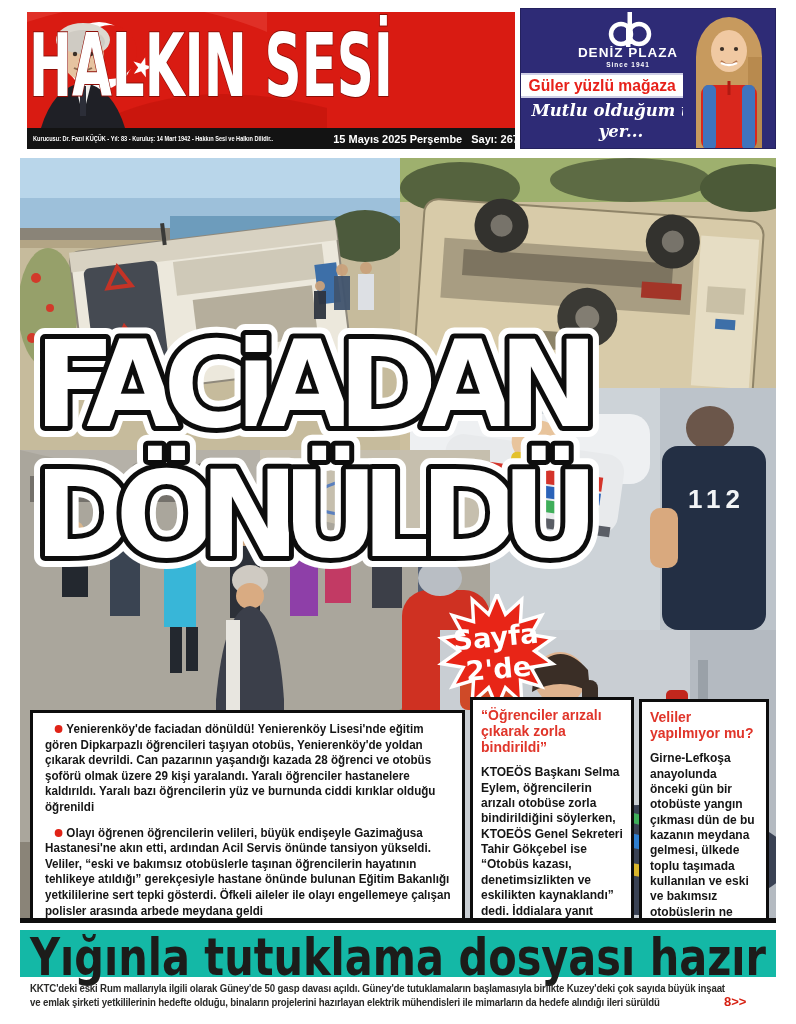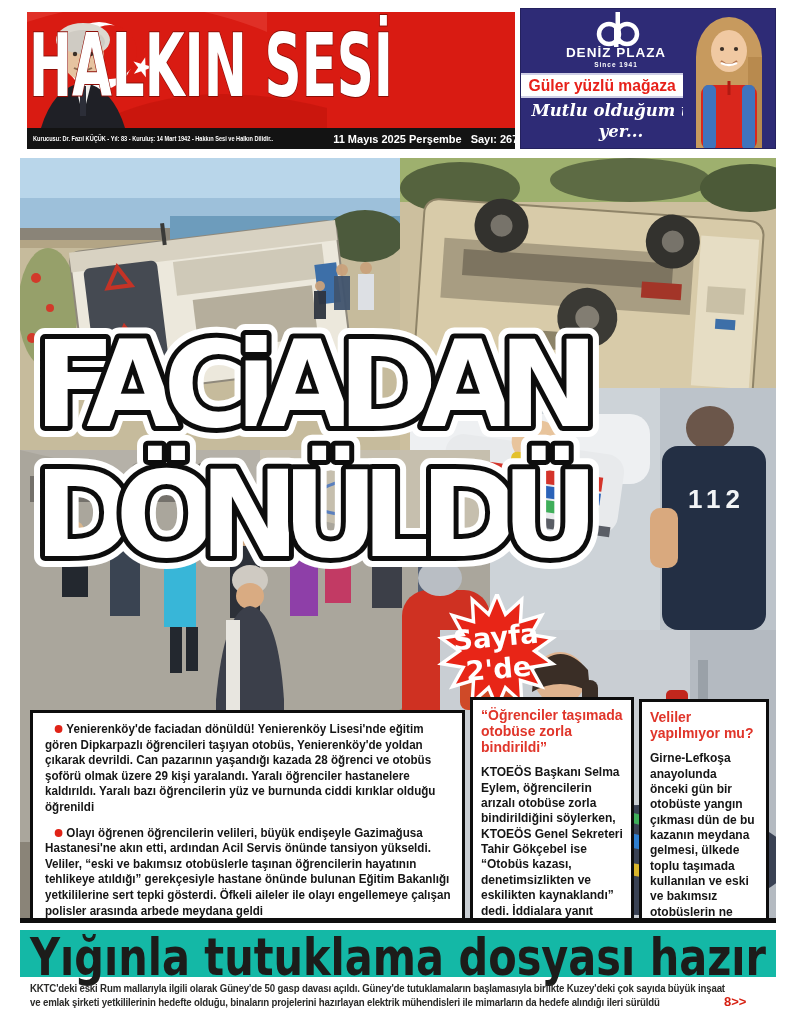--- a/index.html
+++ b/index.html
@@ -8,21 +8,21 @@
   
   .masthead{position:absolute;left:27px;top:12px;width:488px;height:116px;background:#d91b12;overflow:hidden;}
   .masthead svg{position:absolute;left:0;top:0;}
   .mast-title{position:absolute;left:116px;top:6px;}
   .infobar{position:absolute;left:27px;top:128px;width:488px;height:21px;background:#131313;
            display:flex;align-items:center;justify-content:space-between;padding:0 6px;box-sizing:border-box;}
   .founder{color:#fff;font-size:7px;font-weight:bold;white-space:nowrap;transform:scaleX(.8);transform-origin:left center;}
   .issue-info{display:flex;gap:9px;align-items:center;color:#fff;font-weight:bold;font-size:11px;white-space:nowrap;}
   
   .ad{position:absolute;left:520px;top:8px;width:256px;height:141px;background:#2e2b76;overflow:hidden;border:1px solid #24215e;box-sizing:border-box;}
-  .ad-top{position:absolute;left:0;top:0;width:100%;height:64px;text-align:left;}
+  .ad-top{position:absolute;left:12px;top:0;width:100%;height:64px;text-align:left;}
   .ad-logo{position:absolute;left:68px;top:2px;}
   .ad-brand{position:absolute;left:0px;top:36px;width:190px;text-align:center;color:#fff;font-weight:bold;font-size:13.5px;letter-spacing:1px;}
   .ad-since{position:absolute;left:0px;top:52px;width:190px;text-align:center;color:#fff;font-weight:bold;font-size:6.5px;letter-spacing:1px;}
   .ad-band{position:absolute;left:0;top:64px;width:100%;height:25px;background:#fff;border-top:2px solid #cfcfe6;border-bottom:2px solid #cfcfe6;
            display:flex;align-items:center;box-sizing:border-box;}
   .ad-band span{color:#e7211a;font-weight:bold;font-size:16.5px;padding-left:8px;white-space:nowrap;transform:scaleX(.95);transform-origin:left center;}
   .ad-script{position:absolute;left:0;top:92px;width:200px;text-align:center;color:#fff;
              font-family:"DejaVu Serif",serif;font-style:italic;font-weight:bold;font-size:16.5px;line-height:1.25;}
   .ad-girl{position:absolute;right:0;top:0;}
   
@@ -72,21 +72,21 @@
         <rect x="53" y="74" width="6" height="30" fill="#2c2e38"></rect>
       </g>
     </svg>
     <svg class="mast-title" width="372" height="104">
       <text x="2" y="84" font-family="DejaVu Sans, sans-serif" font-weight="bold" font-size="88" fill="#ffffff" textLength="364" lengthAdjust="spacingAndGlyphs" style="paint-order:stroke" stroke="#8e0d06" stroke-width="2">HALKIN SESİ</text>
     </svg>
   </div>
   <div class="infobar">
     <span class="founder">Kurucusu: Dr. Fazıl KÜÇÜK - Yıl: 83 - Kuruluş: 14 Mart 1942 - Hakkın Sesi ve Halkın Dilidir..</span>
     <span class="issue-info">
-      <span>11 Mayıs 2025 Perşembe</span>
+      <span>15 Mayıs 2025 Perşembe</span>
       <span>Sayı: 26770</span>
       <span>30.00 TL</span>
     </span>
   </div>
 
   <div class="ad">
     <div class="ad-top">
       <svg class="ad-logo" width="56" height="36">
         <circle cx="20" cy="23" r="10" fill="none" stroke="#fff" stroke-width="4.5"></circle>
         <rect x="26.5" y="1" width="4.5" height="32" fill="#fff"></rect>
@@ -294,21 +294,21 @@
       </g>
     </svg>
 
     <div class="box box-lead">
       <p><span class="bullet"></span><span>Yenierenköy'de faciadan dönüldü! Yenierenköy Lisesi'nde eğitim gören Dipkarpazlı öğrencileri taşıyan otobüs, Yenierenköy'de yoldan çıkarak devrildi. Can pazarının yaşandığı kazada 28 öğrenci ve otobüs şoförü olmak üzere 29 kişi yaralandı. Yaralı öğrenciler hastanelere kaldırıldı. Yaralı bazı öğrencilerin yüz ve burnunda ciddi kırıklar olduğu öğrenildi</span></p>
       <p><span class="bullet"></span><span>Olayı öğrenen öğrencilerin velileri, büyük endişeyle Gazimağusa Hastanesi'ne akın etti, ardından Acil Servis önünde tansiyon yükseldi. Veliler, “eski ve bakımsız otobüslerle taşınan öğrencilerin hayatının tehlikeye atıldığı” gerekçesiyle hastane önünde bulunan Eğitim Bakanlığı yetkililerine sert tepki gösterdi. Öfkeli aileler ile olayı engellemeye çalışan polisler arasında arbede meydana geldi</span></p>
 
     </div>
 
     <div class="box box-mid">
-      <p class="col-head">“Öğrenciler taşımada otobüse zorla bindirildi”</p>
+      <p class="col-head">“Öğrenciler arızalı çıkarak zorla bindirildi”</p>
       <p class="col-body">KTOEÖS Başkanı Selma Eylem, öğrencilerin arızalı otobüse zorla bindirildiğini söylerken, KTOEÖS Genel Sekreteri Tahir Gökçebel ise “Otobüs kazası, denetimsizlikten ve eskilikten kaynaklandı” dedi. İddialara yanıt veren Bakan Arıklı ise otobüsünün freni patladığı için devrildiğini söyledi</p>
     </div>
 
     <div class="box box-right">
       <p class="col-head">Veliler yapılmıyor mu?</p>
       <p class="col-body">Girne-Lefkoşa anayolunda önceki gün bir otobüste yangın çıkması dün de bu kazanın meydana gelmesi, ülkede toplu taşımada kullanılan ve eski ve bakımsız otobüslerin ne kadar sık denetlendiği sorusunu gündeme getirdi</p>
     </div>
   </div>
 
   <div class="gray-band">

